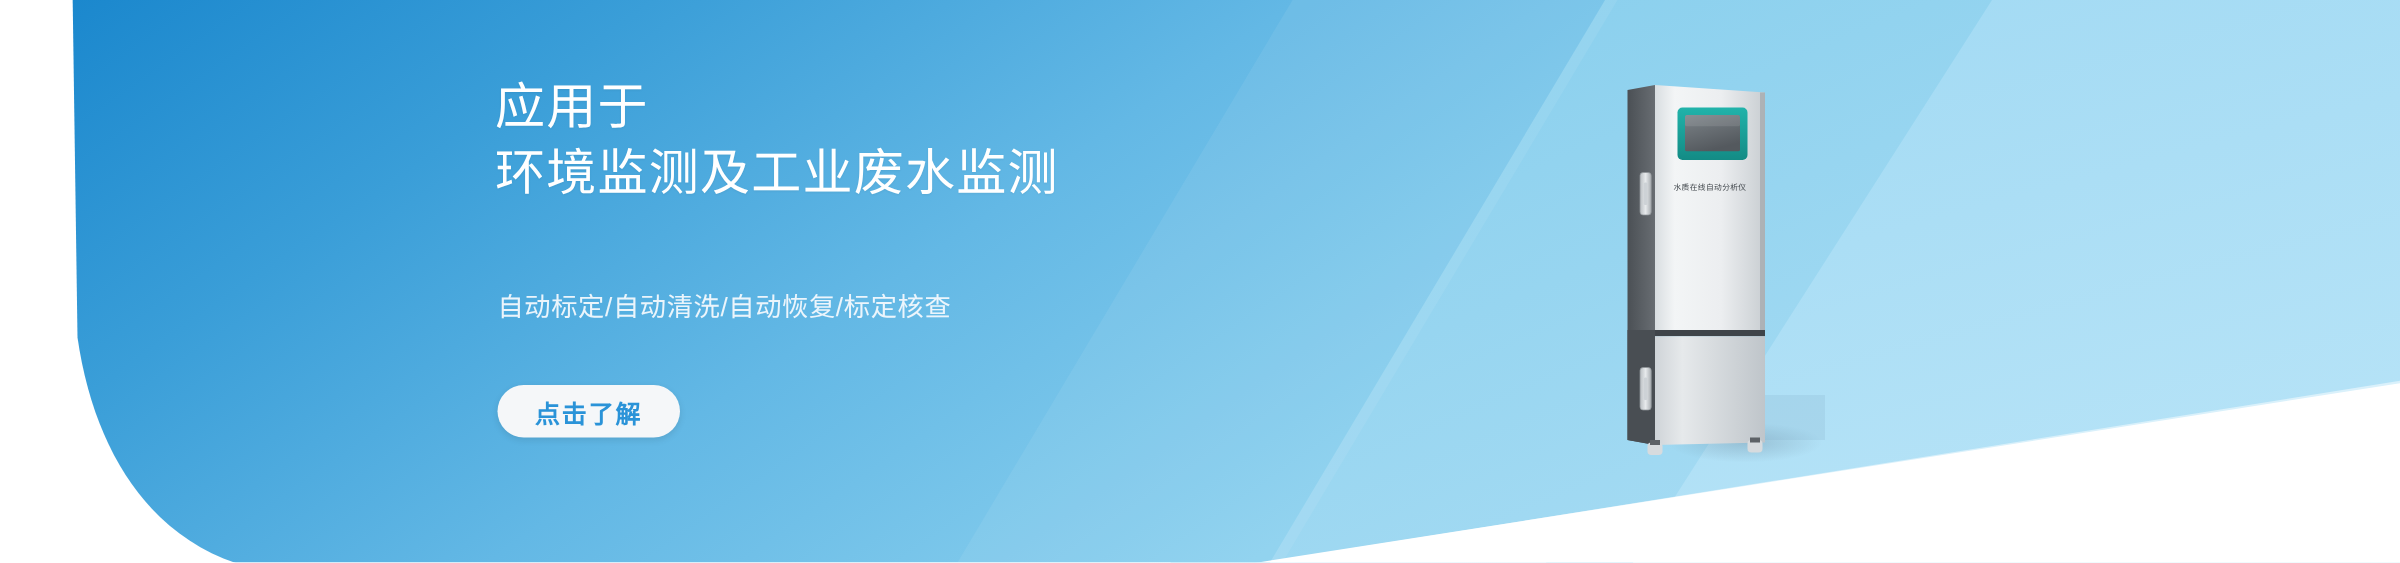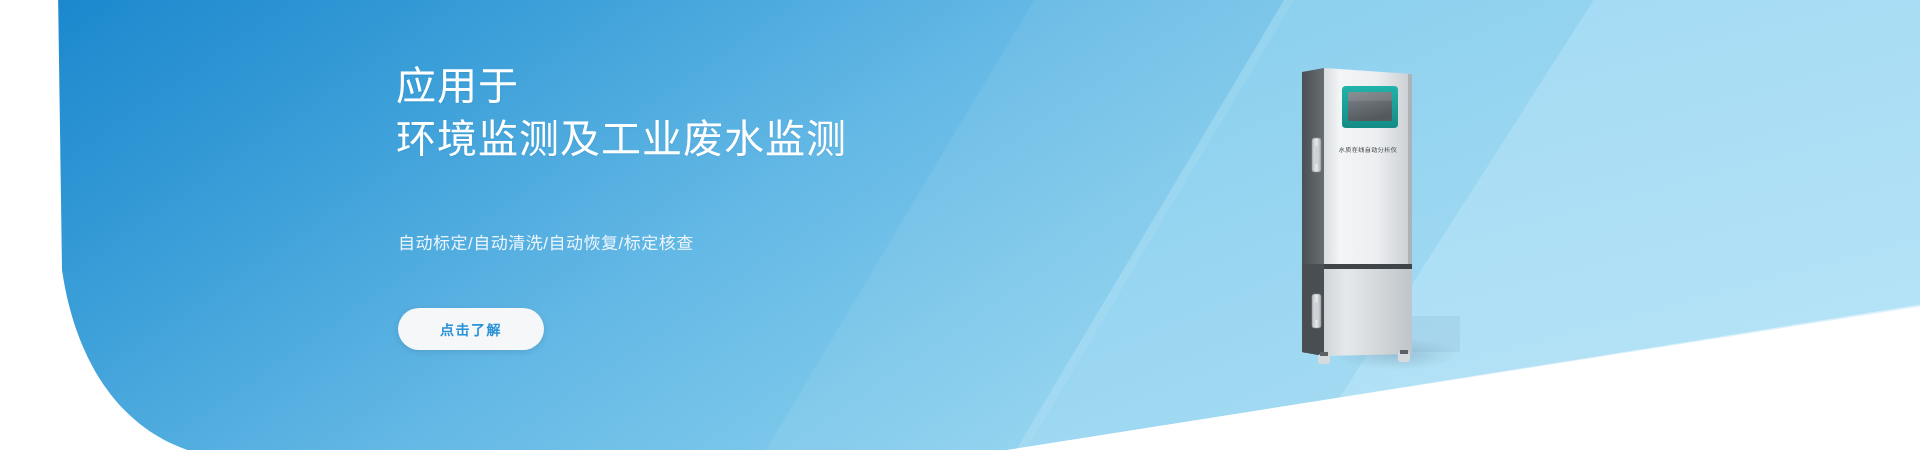--- a/index.html
+++ b/index.html
@@ -55,39 +55,39 @@
     text-shadow: 0 1px 2px rgba(0,0,0,0.06);
   }
   .headline .line { display: block; }
 
   .subtitle {
     position: absolute;
     top: 229px;
     left: 2px;
     margin: 0;
     color: #f2f8fd;
-    font-size: 17px;
+    font-size: 21px;
     font-weight: 400;
     letter-spacing: 0.5px;
     white-space: nowrap;
     opacity: 0.96;
   }
 
   .cta-button {
     position: absolute;
     top: 308px;
     left: 2px;
     width: 146px;
     height: 42px;
     border: none;
     border-radius: 21px;
     background: #f5f7f9;
     color: #2a93d8;
     font-family: inherit;
-    font-size: 14px;
+    font-size: 20px;
     font-weight: 700;
     letter-spacing: 1.5px;
     cursor: pointer;
     box-shadow: 0 2px 6px rgba(0,0,0,0.10);
     display: flex;
     align-items: center;
     justify-content: center;
     padding: 0;
   }
 

